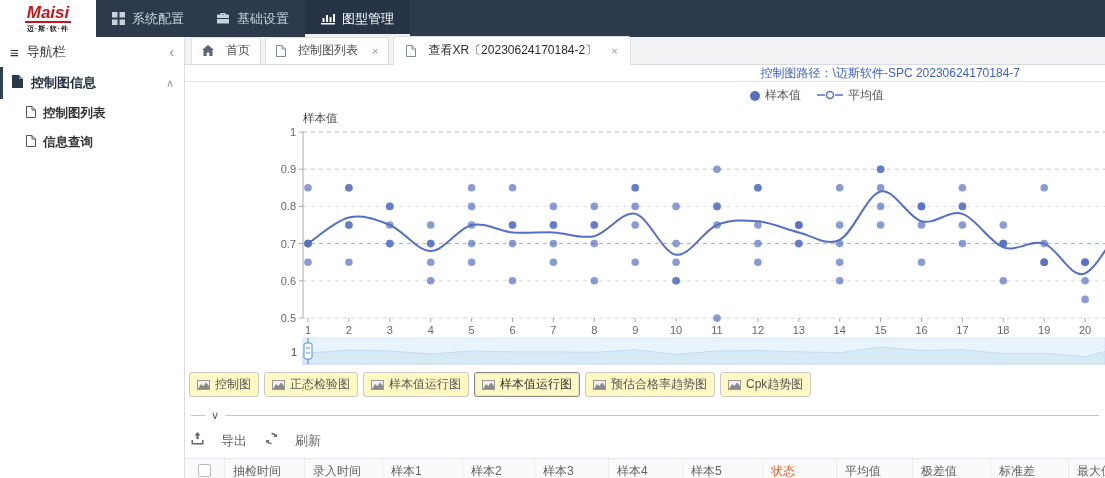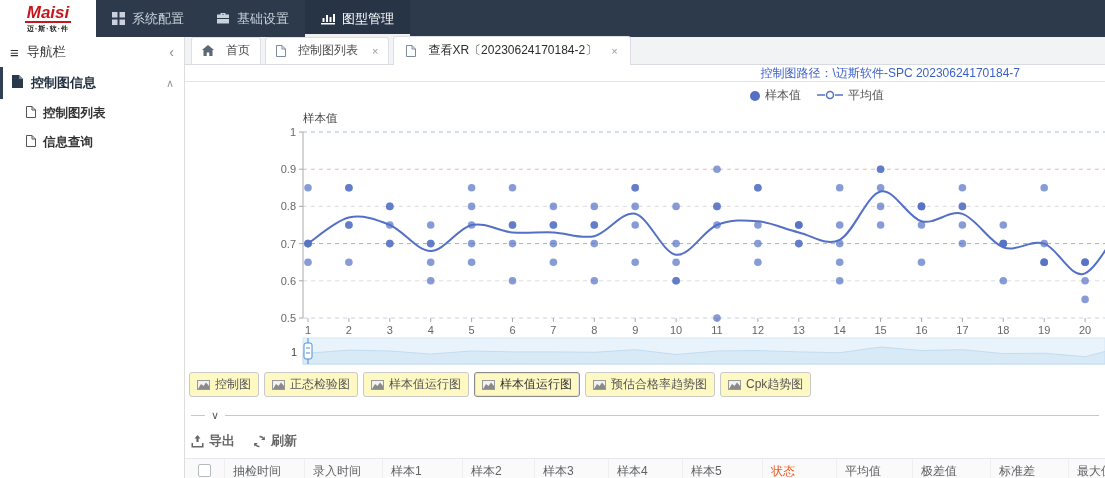--- a/index.html
+++ b/index.html
@@ -56,21 +56,21 @@
   .cbtn { display:flex; align-items:center; gap:5px; border:1px solid #c9c9c9; background:#fef9c3; border-radius:3px; font-size:12px; color:#555; padding:3px 7px; cursor:pointer; white-space:nowrap; }
   .cbtn.active { border:1px solid #8a8a8a; box-shadow:0 0 0 1px #e3e3e3 inset; color:#333; }
   .cbtn svg { display:block; }
 
   
   .info-divider { display:flex; align-items:center; margin:8px 6px 0 6px; gap:6px; color:#53606c; font-size:12.5px; flex:none; cursor:pointer; }
   .info-divider .ln-s { width:14px; height:1px; background:#c8c8c8; }
   .info-divider .ln-l { flex:1; height:1px; background:#c8c8c8; }
   .info-divider .chev { color:#53606c; font-size:11px; }
   .toolbar { display:flex; align-items:center; gap:18px; padding:10px 0 8px 6px; font-size:13px; color:#666; flex:none; }
-  .tool { display:flex; align-items:center; gap:5px; cursor:pointer;font-weight:bold; }
+  .tool { display:flex; gap:17px; cursor:pointer; }
   .tool svg { display:block; }
 
   
   .tbl { border-top:1px solid #e4e7ed; flex:none; }
   .trow { display:flex; }
   .trow.head { background:#fafafa; border-bottom:1px solid #e4e7ed; }
   .tc { flex:none; padding:4px 0 4px 8px; font-size:12px; color:#606266; border-right:1px solid #efefef; overflow:hidden; white-space:nowrap; }
   .trow.head .tc { height:22px; }
   .tc.c0 { width:40px; display:flex; justify-content:center; padding-left:0; }
   .tc.c1 { width:80px; } .tc.c2 { width:78px; } .tc.c3 { width:80px; }

